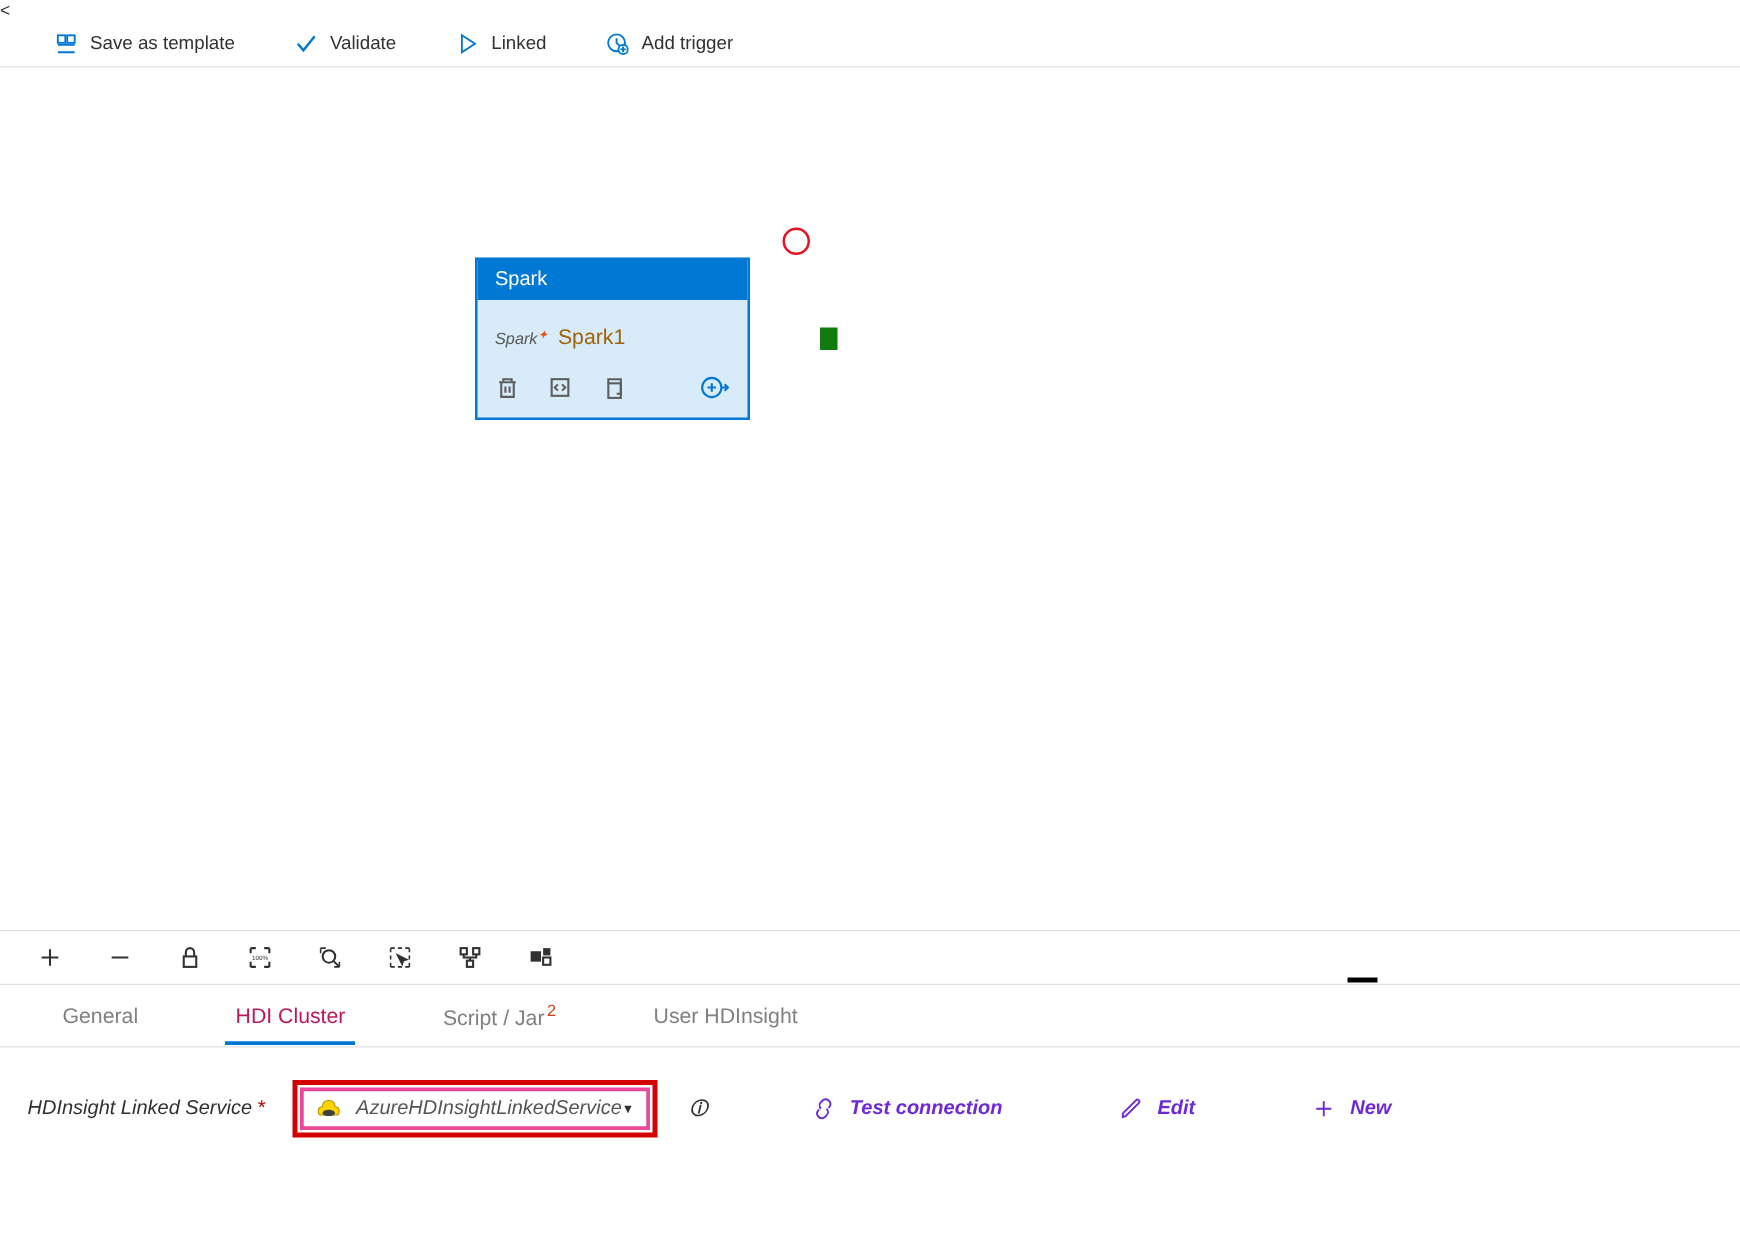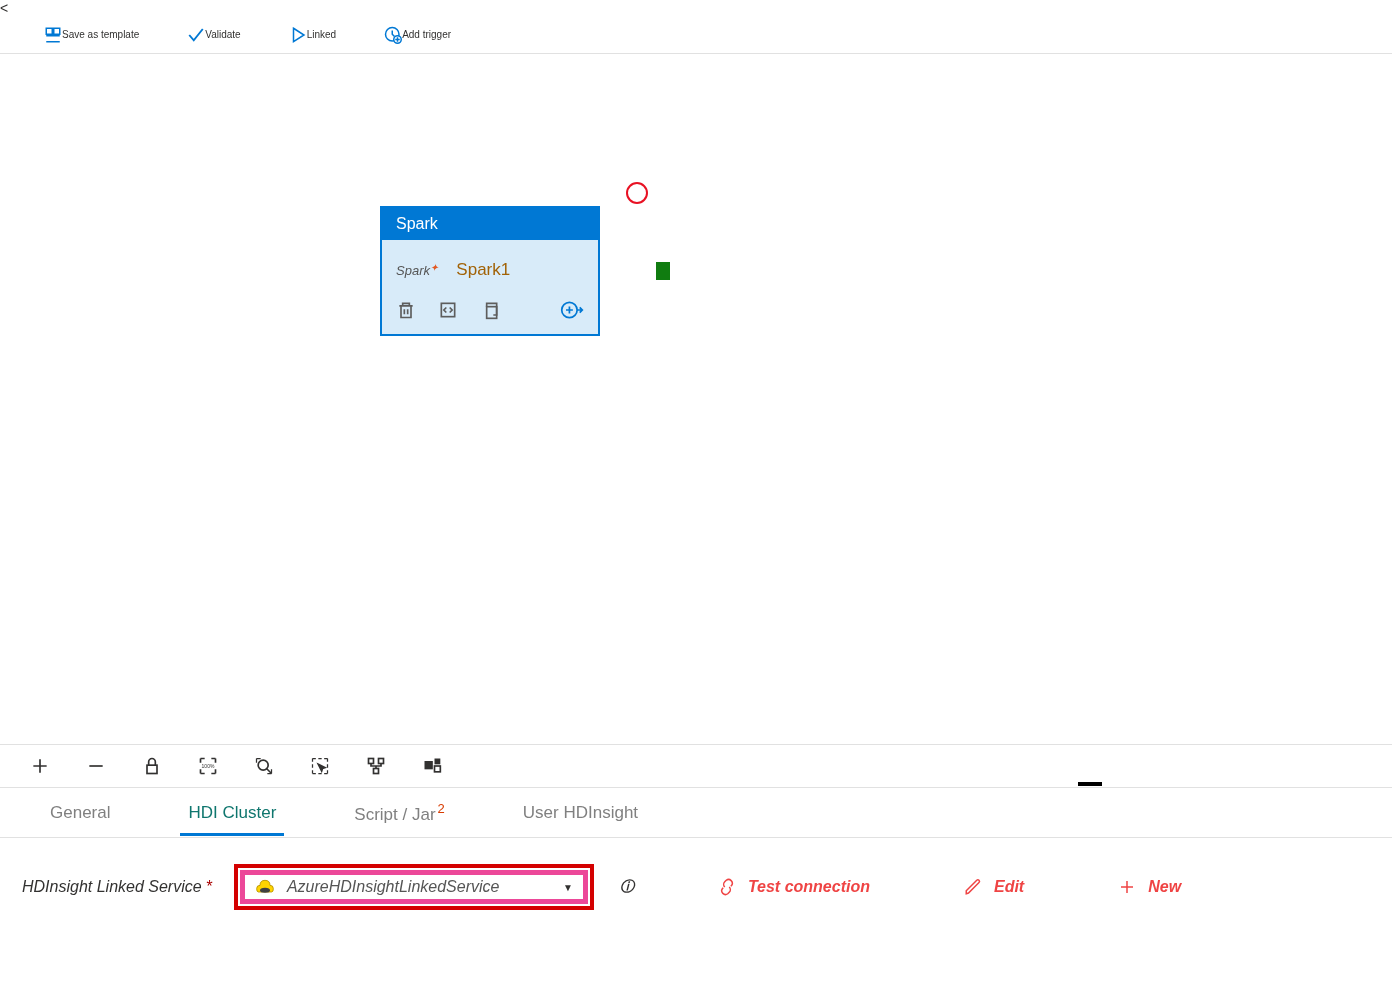--- a/index.html
+++ b/index.html
@@ -26,21 +26,22 @@
   align-items: center;
   height: 38px;
   border-bottom: 1px solid #e1e1e1;
   padding-left: 44px;
   gap: 48px;
 }
 
 .toolbar-item {
   display: flex;
   align-items: center;
-  font-size: 10px;
+  gap: 10px;
+  font-size: 15px;
   color: #323130;
   cursor: pointer;
 }
 
 .toolbar-icon-blue {
   color: #0078d4;
 }
 
 .icon-svg {
   width: 18px;
@@ -68,21 +69,21 @@
   color: #ffffff;
   padding: 7px 14px;
   font-size: 16px;
   font-weight: 400;
 }
 
 .activity-node-body {
   display: flex;
   align-items: center;
   padding: 20px 28px 12px 14px;
-  gap: 18px;
+  gap: 8px;
 }
 
 .spark-logo {
   font-style: italic;
   font-size: 13px;
   color: #555;
   position: relative;
 }
 
 .spark-star {
@@ -171,21 +172,21 @@
 .tab {
   font-size: 17px;
   color: #808080;
   cursor: pointer;
   padding: 12px 0;
   position: relative;
   margin-left: 20px;
 }
 
 .tab.active {
-  color: #0f766e;
+  color: #be185d;
   font-weight: 400;
 }
 
 .tab.active::after {
   content: "";
   position: absolute;
   bottom: -1px;
   left: -8px;
   right: -8px;
   height: 3px;
@@ -227,22 +228,22 @@
   margin-left: 4px;
 }
 
 .dropdown-wrapper {
   border: 4px solid #d40000;
   padding: 2px;
   display: inline-block;
 }
 
 .dropdown {
-  border: 5px solid #ec4899;
-  width: 348px;
+  border: 3px solid #ec4899;
+  width: 280px;
   height: 34px;
   display: flex;
   align-items: center;
   padding: 0 10px;
   background: #ffffff;
   justify-content: space-between;
 }
 
 .dropdown-content {
   display: flex;
@@ -270,21 +271,21 @@
   color: #323130;
   margin-left: 4px;
 }
 
 .action-link {
   display: flex;
   align-items: center;
   gap: 12px;
   font-size: 16px;
   font-weight: 600;
-  color: #ef4444;
+  color: #6d28d9;
   cursor: pointer;
 }
 
 .action-link-icon {
   width: 18px;
   height: 18px;
 }
 
 .spacer-wide {
   width: 40px;

